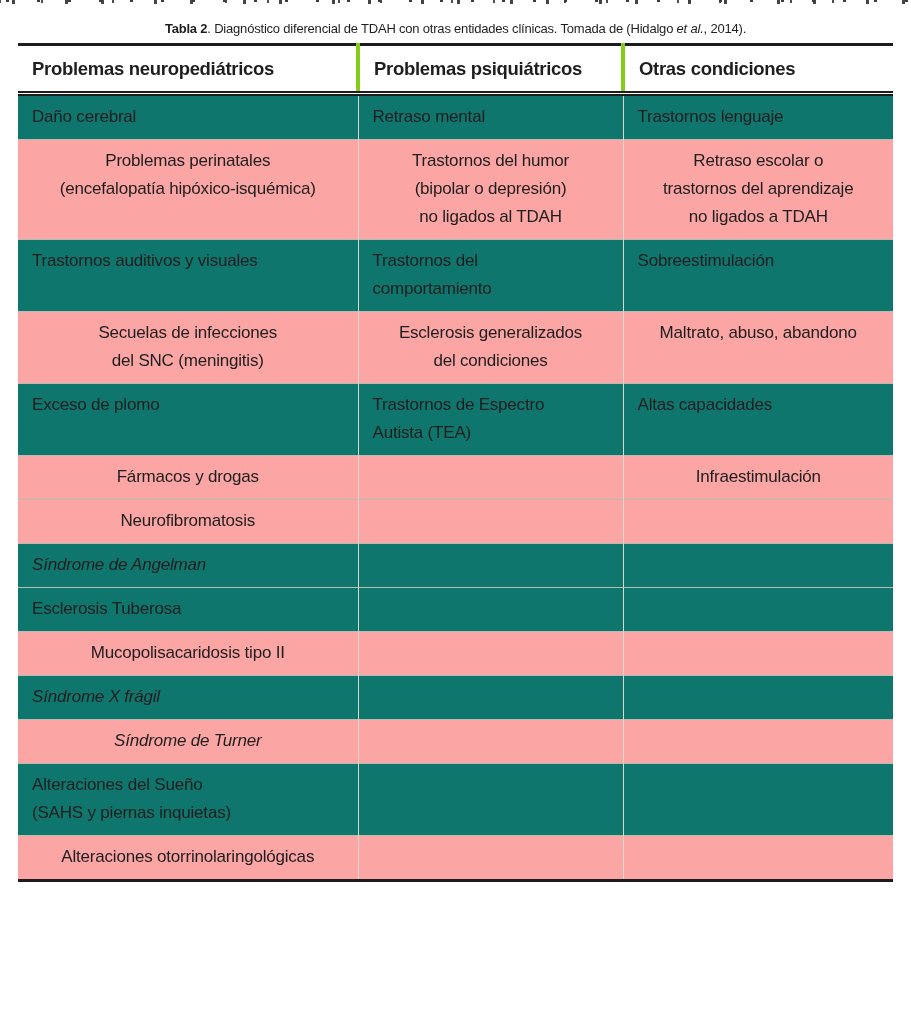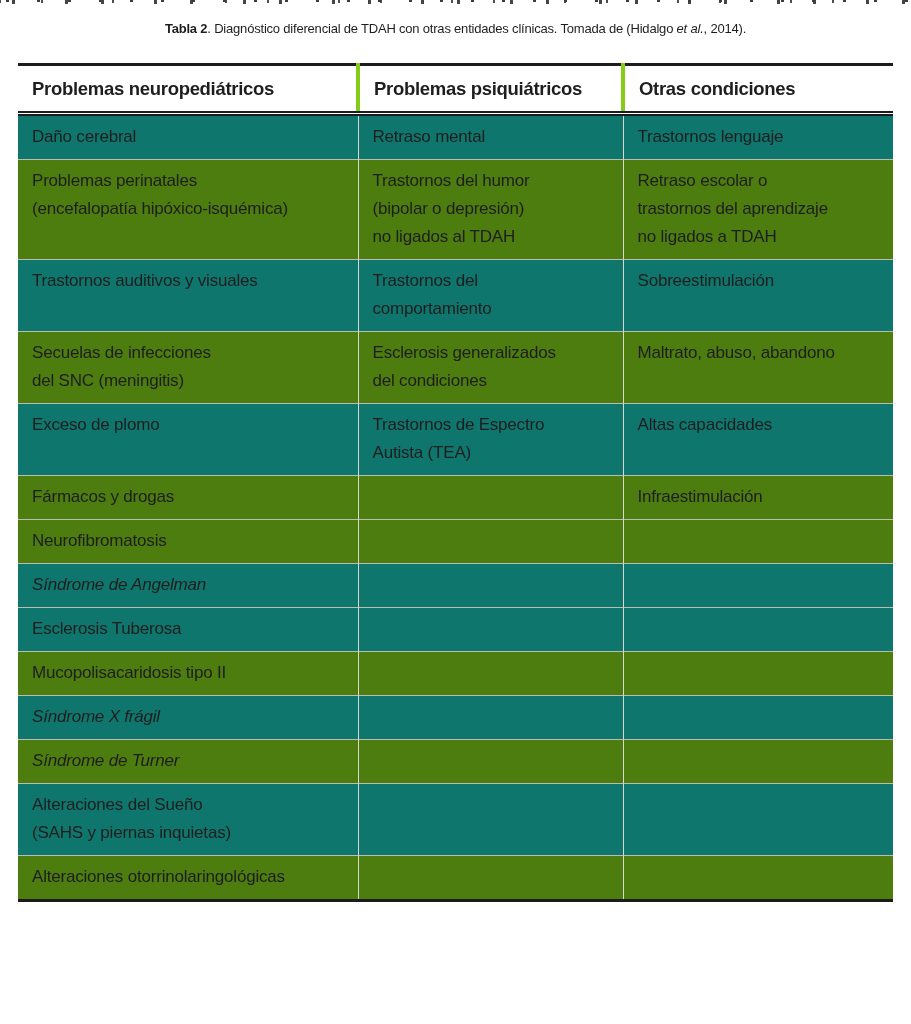--- a/index.html
+++ b/index.html
@@ -35,21 +35,21 @@
     font-size: 13px;
     line-height: 20px;
     white-space: nowrap;
     letter-spacing: -0.2px;
   }
   .caption strong { font-weight: bold; }
   .caption em { font-style: italic; }
 
   table.diff-table {
     position: absolute;
-    top: 63px;
+    top: 43px;
     left: 18px;
     width: 875px;
     border-collapse: collapse;
     table-layout: fixed;
     border-top: 3px solid #1c1c1c;
     border-bottom: 3px solid #1c1c1c;
   }
   col.c1 { width: 340px; }
   col.c2 { width: 265px; }
   col.c3 { width: 270px; }
@@ -71,21 +71,21 @@
   tbody td {
     vertical-align: top;
     padding: 7px 14px 8px 14px;
     font-size: 17px;
     letter-spacing: -0.2px;
     border-top: 1px solid #b9bdb0;
     overflow: hidden;
   }
   tbody td + td { border-left: 1px solid #d7d9cf; }
   tbody tr.cream td { background: #0f766e; }
-  tbody tr.green td { background: #4d7c0f; }
+  tbody tr.green td { background: #fca5a5; text-align: center; }
   td .line {
     line-height: 28px;
     height: 28px;
     white-space: nowrap;
   }
   td .line em { font-style: italic; }
 </style>
 </head>
 <body>
 

